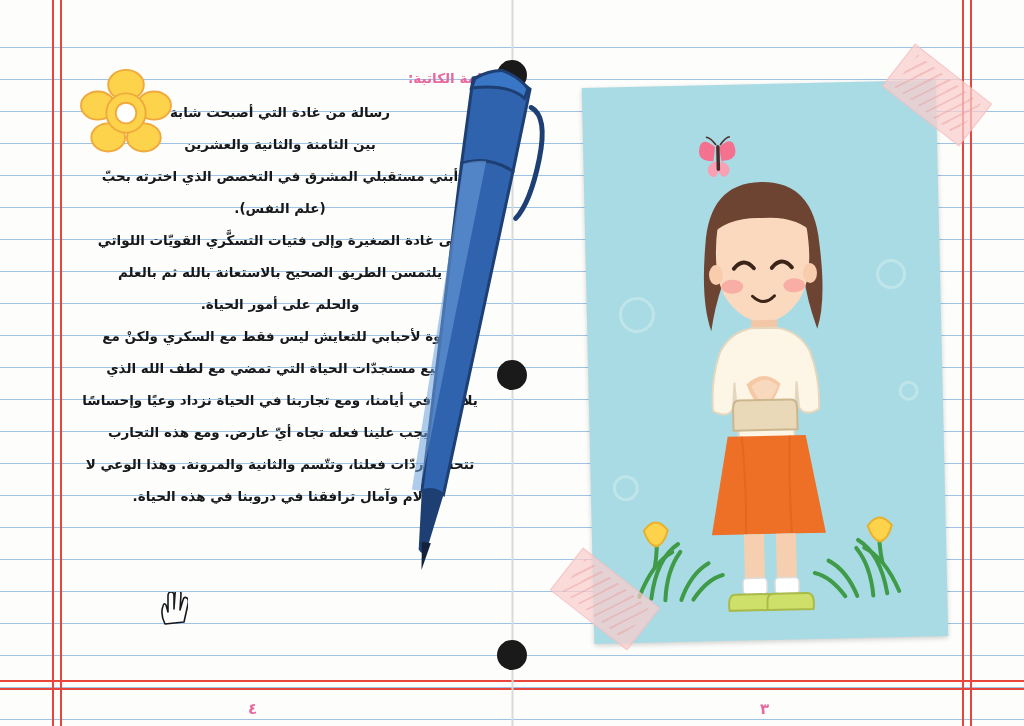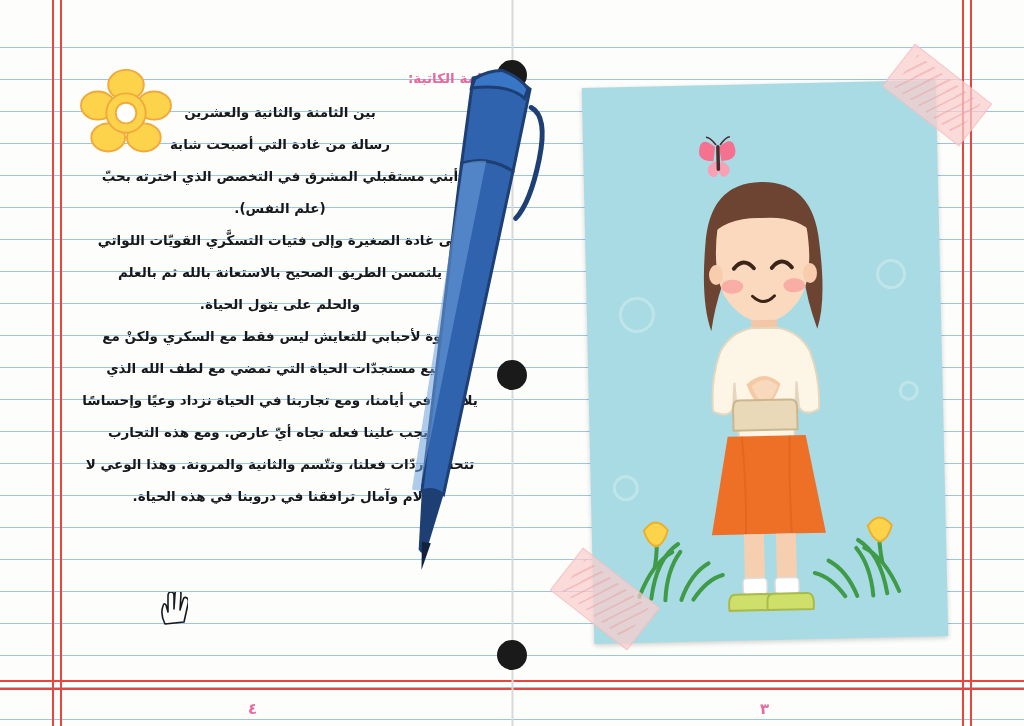--- a/index.html
+++ b/index.html
@@ -149,27 +149,27 @@
         <path d="M66 106 q12 -6 22 -6 l-14 336 q-6 0 -8 0 Z" fill="#6fa3de" opacity=".55"></path>
 
         <path d="M76 436 q12 -6 22 0 l-8 58 q-4 6 -8 0 Z" fill="#1d3f73"></path>
         <path d="M84 486 l4 28 l5 -28 Z" fill="#12223d"></path>
       </g>
     </svg>
 
     <p class="kicker">كلمة الكاتبة:</p>
 
     <div class="body-text">
+      <p>رسالة من غادة التي أصبحت شابة</p>
       <p>بين الثامنة والثانية والعشرين</p>
-      <p>رسالة من غادة التي أصبحت شابة</p>
       <p>أبني مستقبلي المشرق في التخصص الذي اخترته بحبّ</p>
       <p>(علم النفس).</p>
       <p>إلى غادة الصغيرة وإلى فتيات التسكَّري القويّات اللواتي</p>
       <p>يلتمسن الطريق الصحيح بالاستعانة بالله ثم بالعلم</p>
-      <p>والحلم على يتول الحياة.</p>
+      <p>والحلم على أمور الحياة.</p>
       <p>دعوة لأحبابي للتعايش ليس فقط مع السكري ولكنْ مع</p>
       <p>جميع مستجدّات الحياة التي تمضي مع لطف الله الذي</p>
       <p>يلازمنا في أيامنا، ومع تجاربنا في الحياة نزداد وعيًا وإحساسًا</p>
       <p>بما يجب علينا فعله تجاه أيّ عارض. ومع هذه التجارب</p>
       <p>تتحسن ردّات فعلنا، وتتّسم والثانية والمرونة. وهذا الوعي لا</p>
       <p>آلام وآمال ترافقنا في دروبنا في هذه الحياة.</p>
     </div>
 
     <svg style="position:absolute;left:88px;top:522px;width:30px;height:34px;" viewBox="0 0 30 34">
       <path d="M7 32 q-5 -10 -2 -18 q1 -4 3 -1 l2 7 l0 -16 q0 -4 3 -4 q3 0 3 4 l0 13 l1 -15 q0 -4 3 -4 q3 0 3 4 l-1 16 l3 -10 q1 -4 4 -2 q2 2 1 6 l-4 18 Z" fill="none" stroke="#16181c" stroke-width="1.6" stroke-linejoin="round"></path>

